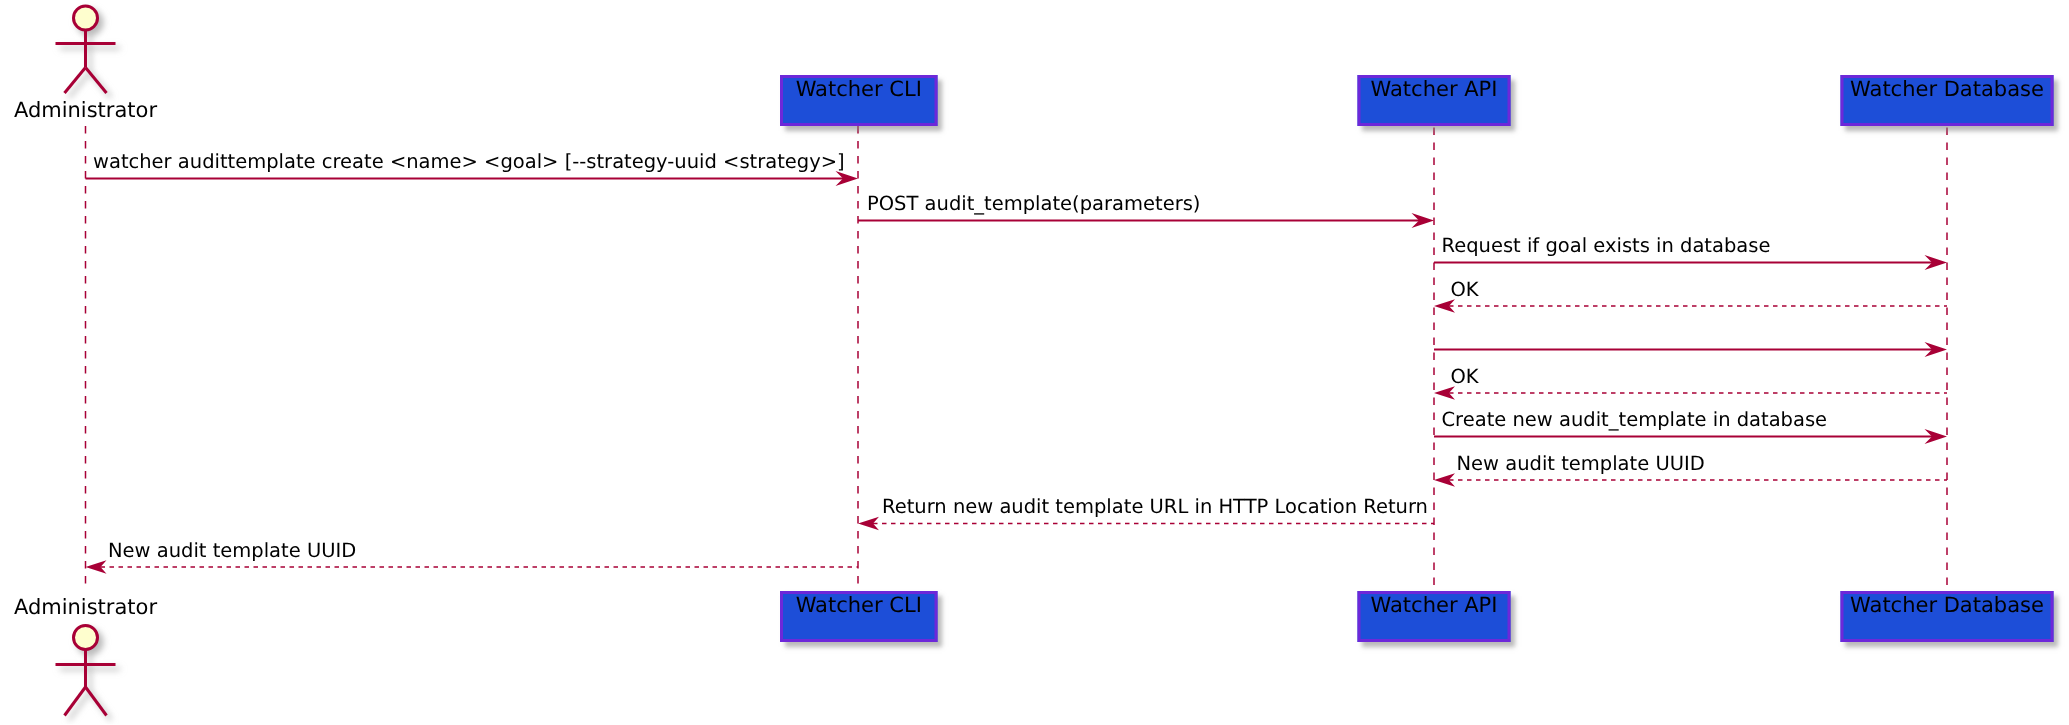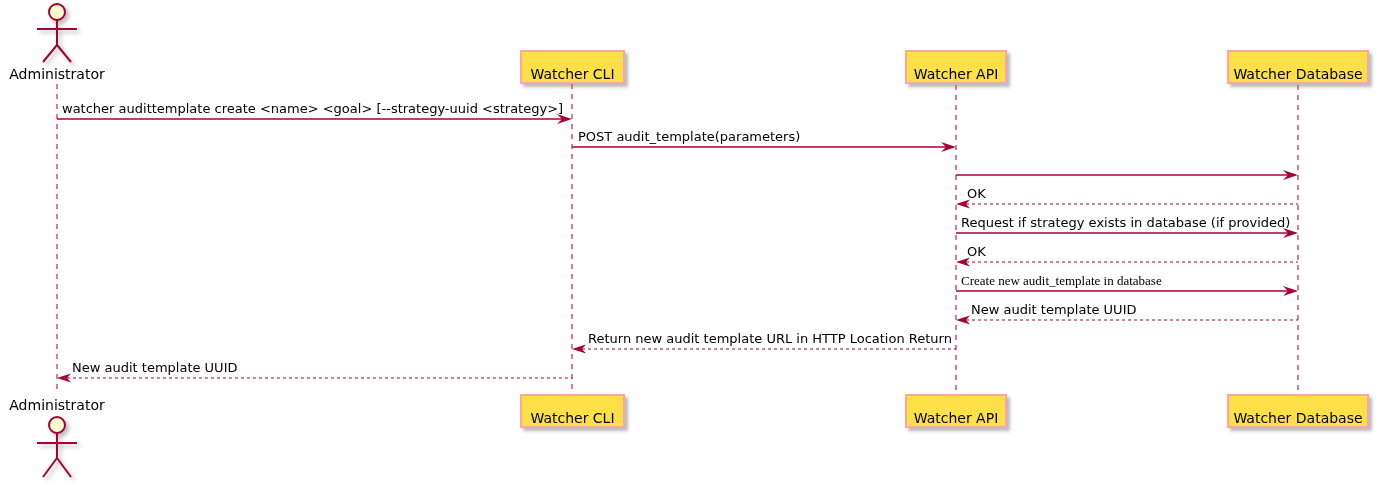--- a/index.html
+++ b/index.html
@@ -18,26 +18,26 @@
   .lifeline { stroke: #A80036; stroke-width: 1; stroke-dasharray: 5,5; }
   .msgline-solid { stroke: #A80036; stroke-width: 1.3; }
   .msgline-dashed { stroke: #A80036; stroke-width: 1; stroke-dasharray: 3,3; }
   .arrowhead { fill: #A80036; stroke: none; }
   .actor-figure { stroke: #A80036; stroke-width: 2; fill: none; }
   .actor-head { fill: #FEFECE; stroke: #A80036; stroke-width: 2; }
   .actor-shadow { filter: drop-shadow(3px 3px 2px rgba(130,130,130,0.55)); }
   .pbox {
     position: absolute;
     height: 34px;
-    background: #fde047;
-    border: 2px solid #fca5a5;
+    background: #1d4ed8;
+    border: 2px solid #6d28d9;
     box-sizing: border-box;
     box-shadow: 3px 3px 3px rgba(130,130,130,0.55);
     display: flex;
-    align-items: flex-end;
+    align-items: flex-start;
     justify-content: center;
     font-size: 14px;
     color: #000000;
     white-space: nowrap;
   }
   .actor-label {
     position: absolute;
     width: 110px;
     text-align: center;
     font-size: 14px;
@@ -148,21 +148,21 @@
     </div>
   <div class="pbox" style="left:905px;  top:394px; width:102px;">
       <span>Watcher API</span>
     </div>
   <div class="pbox" style="left:1227px; top:394px; width:142px;">
       <span>Watcher Database</span>
     </div>
 
   <div class="msg-label" style="left:578px; top:129px;">POST audit_template(parameters)</div>
   <div class="msg-label" style="left:62px;  top:101px;">watcher audittemplate create &lt;name&gt; &lt;goal&gt; [--strategy-uuid &lt;strategy&gt;]</div>
+  <div class="msg-label" style="left:961px; top:157px;">Request if goal exists in database</div>
   <div class="msg-label" style="left:967px; top:186px;">OK</div>
-  <div class="msg-label" style="left:961px; top:215px;">Request if strategy exists in database (if provided)</div>
   <div class="msg-label" style="left:967px; top:244px;">OK</div>
-  <div class="msg-label" style="left:961px; top:273px;font-family:Liberation Serif, serif;">Create new audit_template in database</div>
+  <div class="msg-label" style="left:961px; top:273px;">Create new audit_template in database</div>
   <div class="msg-label" style="left:971px; top:302px;">New audit template UUID</div>
   <div class="msg-label" style="left:588px; top:331px;">Return new audit template URL in HTTP Location Return</div>
   <div class="msg-label" style="left:72px;  top:360px;">New audit template UUID</div>
 
 </div>
 
 </body></html>

